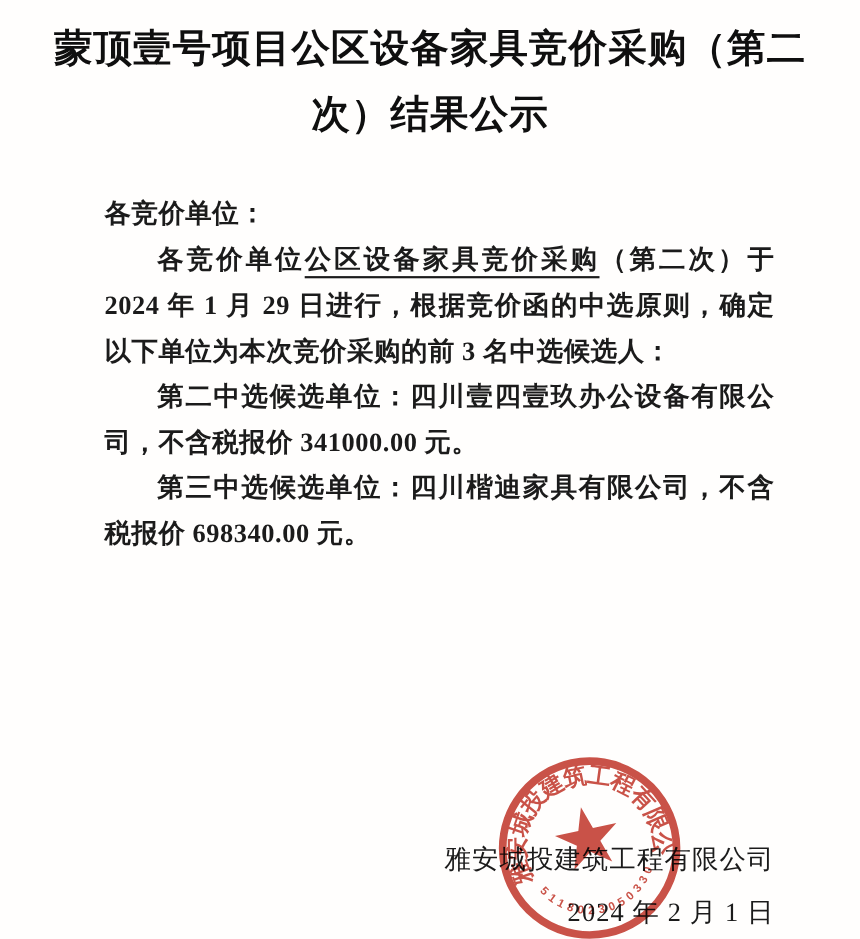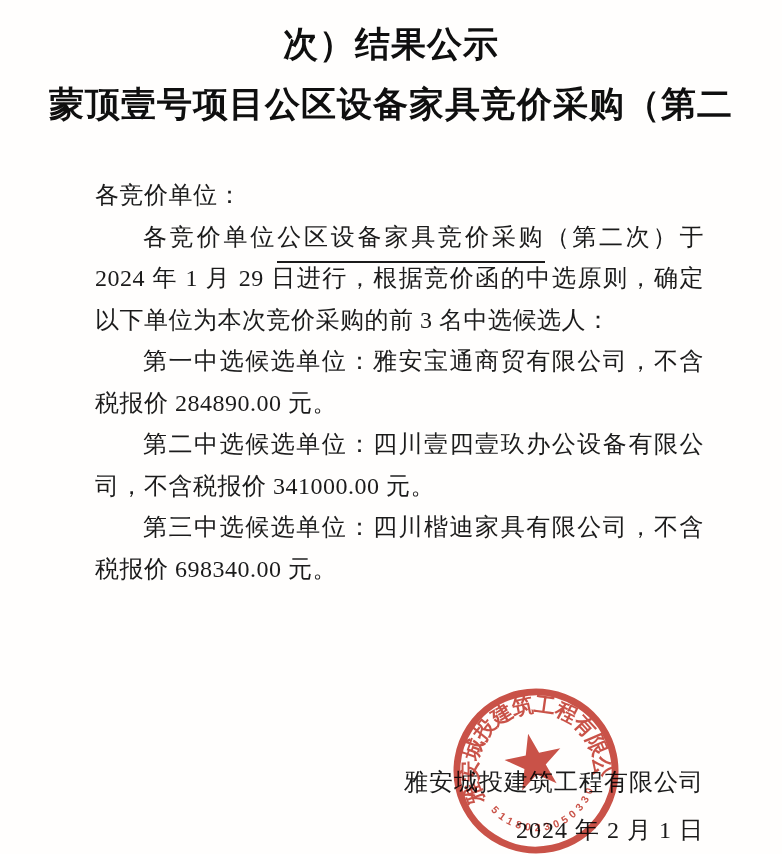--- a/index.html
+++ b/index.html
@@ -27,28 +27,29 @@
     color: #0f0f0f;
   }
 
   .doc-body {
     margin: 41px 78px 0 95px;
     font-size: 24px;
     line-height: 41.5px;
     letter-spacing: 0.5px;
     text-align: justify;
     color: #1b1b1b;
+    font-weight: bold;
   }
 
   .doc-body p { text-indent: 0; }
   .doc-body p.indent { text-indent: 48px; }
 
   .u-name {
     border-bottom: 2px solid #1b1b1b;
-    padding-bottom: 11px;
+    padding-bottom: 1px;
   }
 
   .signature {
     position: absolute;
     top: 758px;
     right: 78px;
     text-align: right;
     font-size: 24px;
     line-height: 48px;
     letter-spacing: 1px;
@@ -82,28 +83,27 @@
     font-size: 10.5px;
     letter-spacing: 1px;
   }
 </style>
 </head>
 <body>
 
 <div class="page">
 
   <div class="doc-title">
+    <div>蒙顶壹号项目公区设备家具竞价采购（第二</div>
     <div>次）结果公示</div>
-    <div>蒙顶壹号项目公区设备家具竞价采购（第二</div>
   </div>
 
   <div class="doc-body">
     <p>各竞价单位：</p>
     <p class="indent"><span>各竞价单位</span><span class="u-name">公区设备家具竞价采购</span><span>（第二次）于 2024 年 1 月 29 日进行，根据竞价函的中选原则，确定以下单位为本次竞价采购的前 3 名中选候选人：</span></p>
-    <p class="indent">第一中选候选单位：雅安宝通商贸有限公司，不含税报价 284890.00 元。</p>
     <p class="indent">第二中选候选单位：四川壹四壹玖办公设备有限公司，不含税报价 341000.00 元。</p>
     <p class="indent">第三中选候选单位：四川楷迪家具有限公司，不含税报价 698340.00 元。</p>
   </div>
 
   <div class="signature">
     <div>雅安城投建筑工程有限公司</div>
     <div>2024 年 2 月 1 日</div>
   </div>
 
   <div class="seal">

